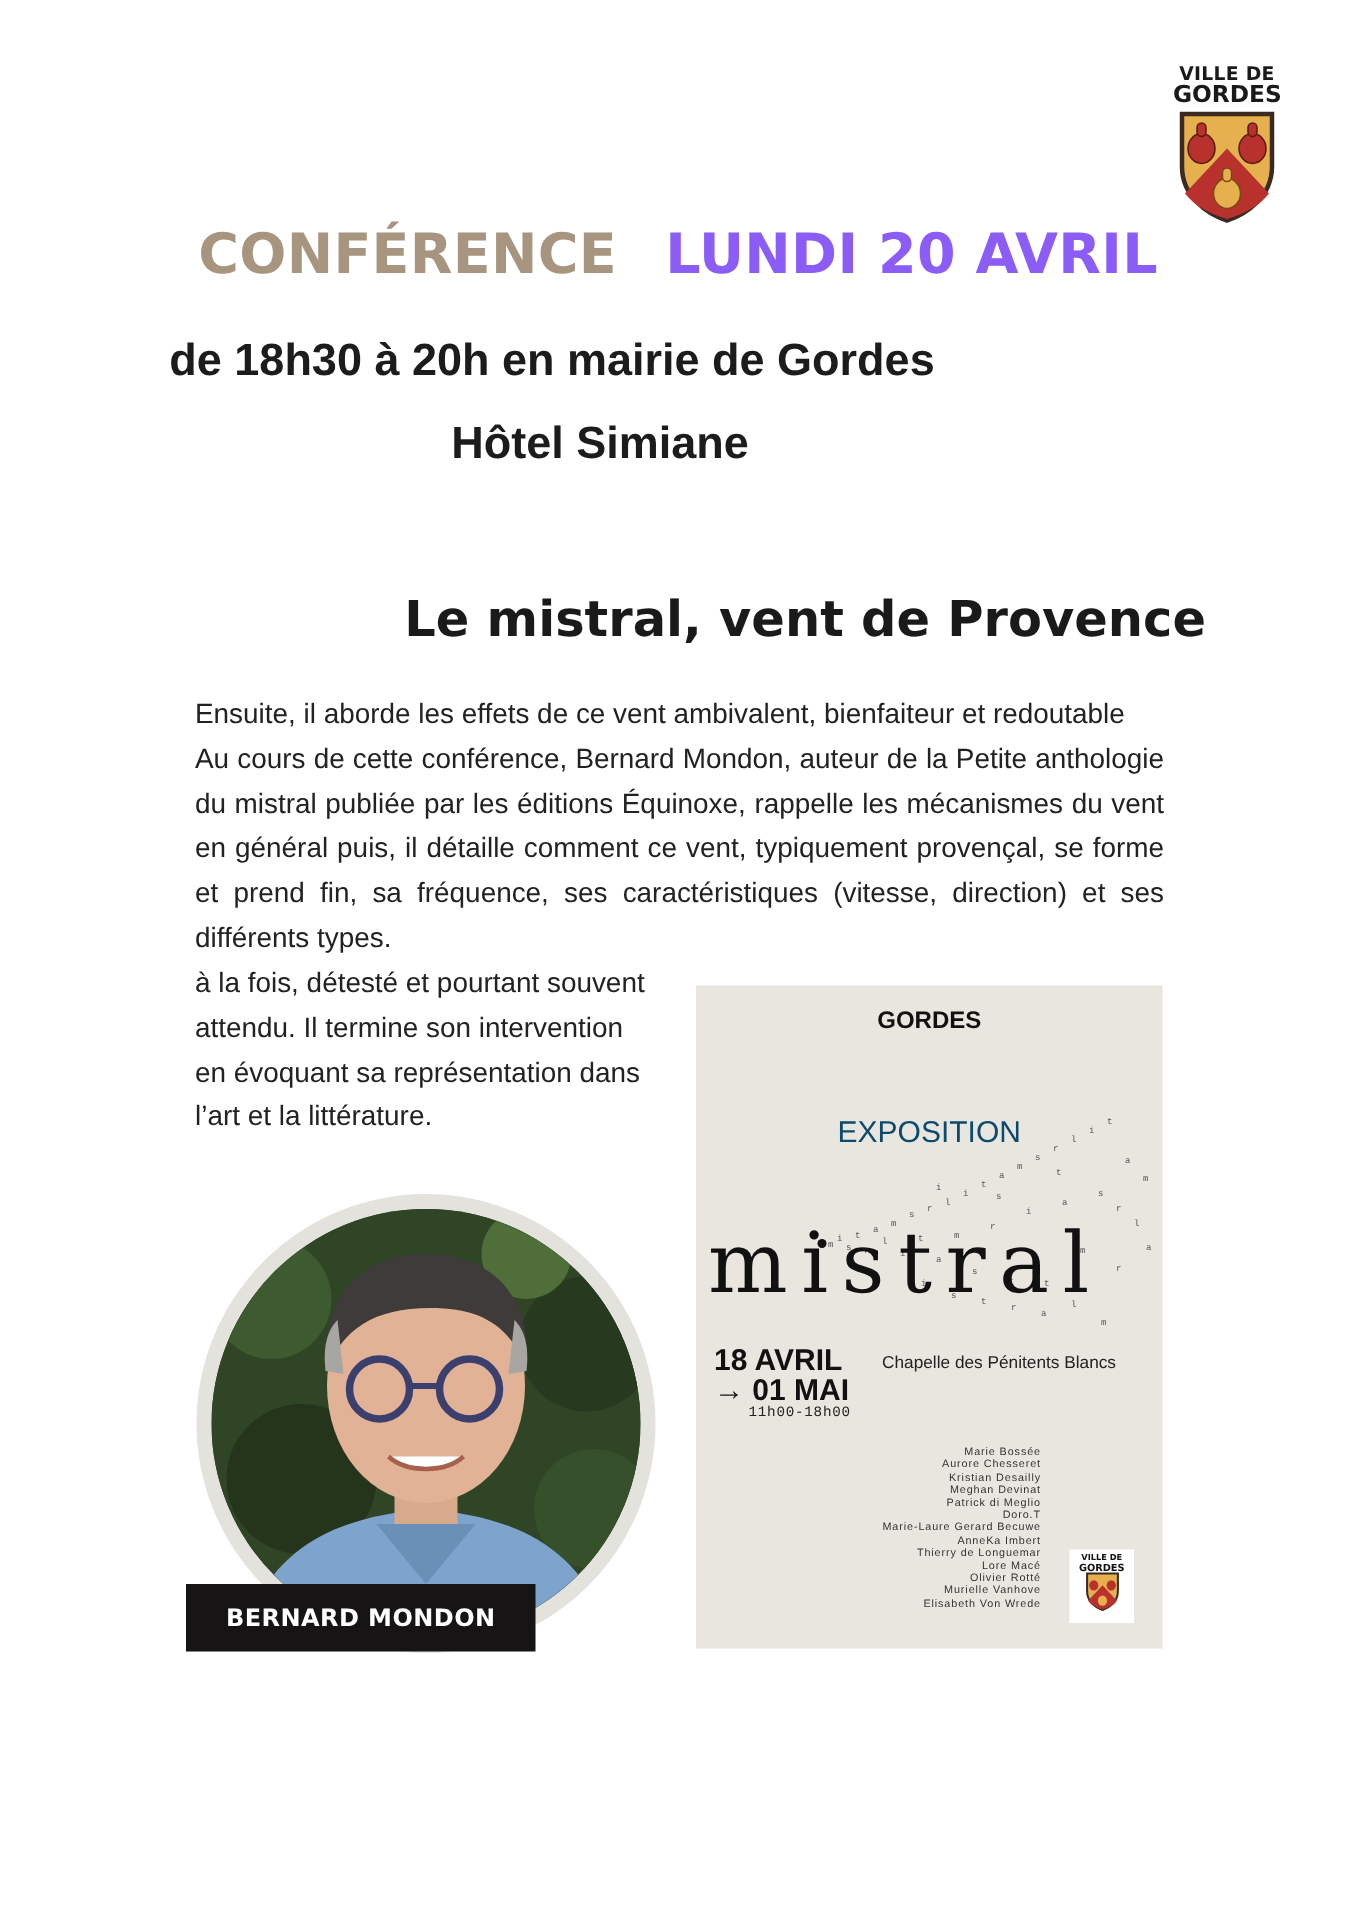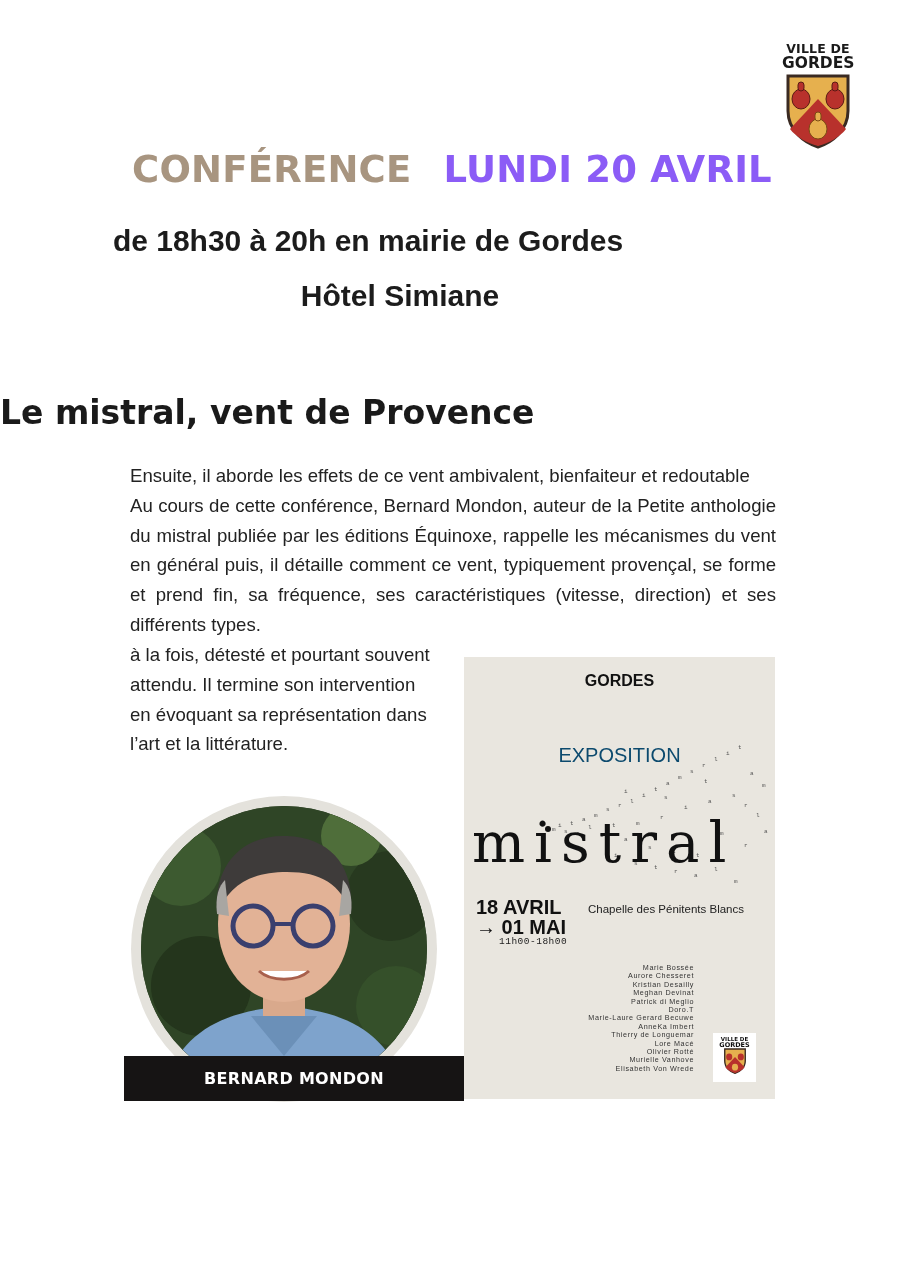--- a/index.html
+++ b/index.html
@@ -5,27 +5,27 @@
   html, body { margin:0; padding:0; }
   body { width:904px; height:1280px; background:#ffffff; position:relative; overflow:hidden; font-family:"Liberation Sans", sans-serif; color:#1c1c1c; }
   .logo { position:absolute; left:782px; top:42px; width:72px; text-align:center; }
   .logo .l1 { font-family:"DejaVu Sans", sans-serif; font-weight:bold; font-size:12.5px; line-height:13px; letter-spacing:0.2px; color:#1a1a1a; }
   .logo .l2 { font-family:"DejaVu Sans", sans-serif; font-weight:bold; font-size:15.5px; line-height:16px; color:#1a1a1a; }
   .logo svg { display:block; margin:2px auto 0; }
   .h1 { position:absolute; left:0; width:904px; top:148px; text-align:center; font-family:"DejaVu Sans", sans-serif; font-weight:bold; font-size:37px; letter-spacing:0.2px; }
   .h1 .accent { color:#a89580; }
   .h1 .dark { color:#8b5cf6;margin-left:19px; }
   .h2 { position:absolute; left:0; width:736px; text-align:center; font-family:Liberation Sans, sans-serif; font-weight:600; font-size:30px; color:#1c1c1c; }
-  .title { position:absolute; left:0; width:804px; top:393px; text-align:left; font-family:"DejaVu Sans", sans-serif; font-weight:bold; font-size:33px; color:#1a1a1a; }
+  .title { position:absolute; left:0; width:804px; top:393px; text-align:right; font-family:"DejaVu Sans", sans-serif; font-weight:bold; font-size:33px; color:#1a1a1a; }
   .body-text { position:absolute; left:130px; width:646px; top:461px; font-family:"Liberation Sans", sans-serif; font-size:18.6px; line-height:29.8px; color:#222; text-align:justify; }
   .body-text p { margin:0; }
   .body-narrow { position:absolute; left:130px; width:310px; top:640px; font-family:"Liberation Sans", sans-serif; font-size:18.6px; line-height:29.8px; color:#222; }
   .portrait-ring { position:absolute; left:131px; top:796px; width:306px; height:306px; border-radius:50%; background:#e4e2dc; }
   .portrait { position:absolute; left:141px; top:806px; width:286px; height:286px; border-radius:50%; overflow:hidden; background:#2e4226; }
-  .namebar { position:absolute; left:124px; top:1056px; width:340px; height:45px; background:#161414; color:#fff; text-align:center; font-family:"DejaVu Sans", sans-serif; font-weight:bold; font-size:16px; line-height:45px; letter-spacing:0.3px; }
+  .namebar { position:absolute; left:124px; top:1056px; width:233px; height:45px; background:#161414; color:#fff; text-align:center; font-family:"DejaVu Sans", sans-serif; font-weight:bold; font-size:16px; line-height:45px; letter-spacing:0.3px; }
   .poster { position:absolute; left:464px; top:657px; width:311px; height:442px; background:#e9e6df; overflow:hidden; }
   .poster .p-gordes { position:absolute; left:0; width:311px; top:16px; text-align:center; font-family:"Liberation Sans", sans-serif; font-weight:bold; font-size:16px; line-height:16px; color:#111; }
   .poster .p-expo { position:absolute; left:0; width:311px; top:87px; text-align:center; font-family:"Liberation Sans", sans-serif; font-size:20px; color:#0c4a6e; }
   .poster .p-mistral { position:absolute; left:8px; top:156px; font-family:"DejaVu Serif", serif; font-size:56px; letter-spacing:9px; color:#111; line-height:60px; }
   .poster .p-dates { position:absolute; left:12px; top:240px; font-family:"Liberation Sans", sans-serif; font-weight:bold; font-size:20px; line-height:20px; color:#111; }
   .poster .p-hours { position:absolute; left:35px; top:279px; font-family:"Liberation Mono", monospace; font-size:9.5px; letter-spacing:0.5px; color:#222; }
   .poster .p-venue { position:absolute; left:124px; top:246px; font-family:"Liberation Sans", sans-serif; font-size:11.5px; color:#222; }
   .poster .p-artists { position:absolute; left:80px; width:150px; top:307px; text-align:right; font-family:Liberation Sans, sans-serif; font-size:7.2px; line-height:8.4px; letter-spacing:0.6px; color:#333; }
   .poster .p-logo { position:absolute; left:249px; top:376px; width:43px; height:49px; background:#fff; text-align:center; }
   .poster .p-logo .t { font-family:"DejaVu Sans", sans-serif; font-weight:bold; font-size:5.5px; line-height:6px; color:#111; padding-top:3px; }

